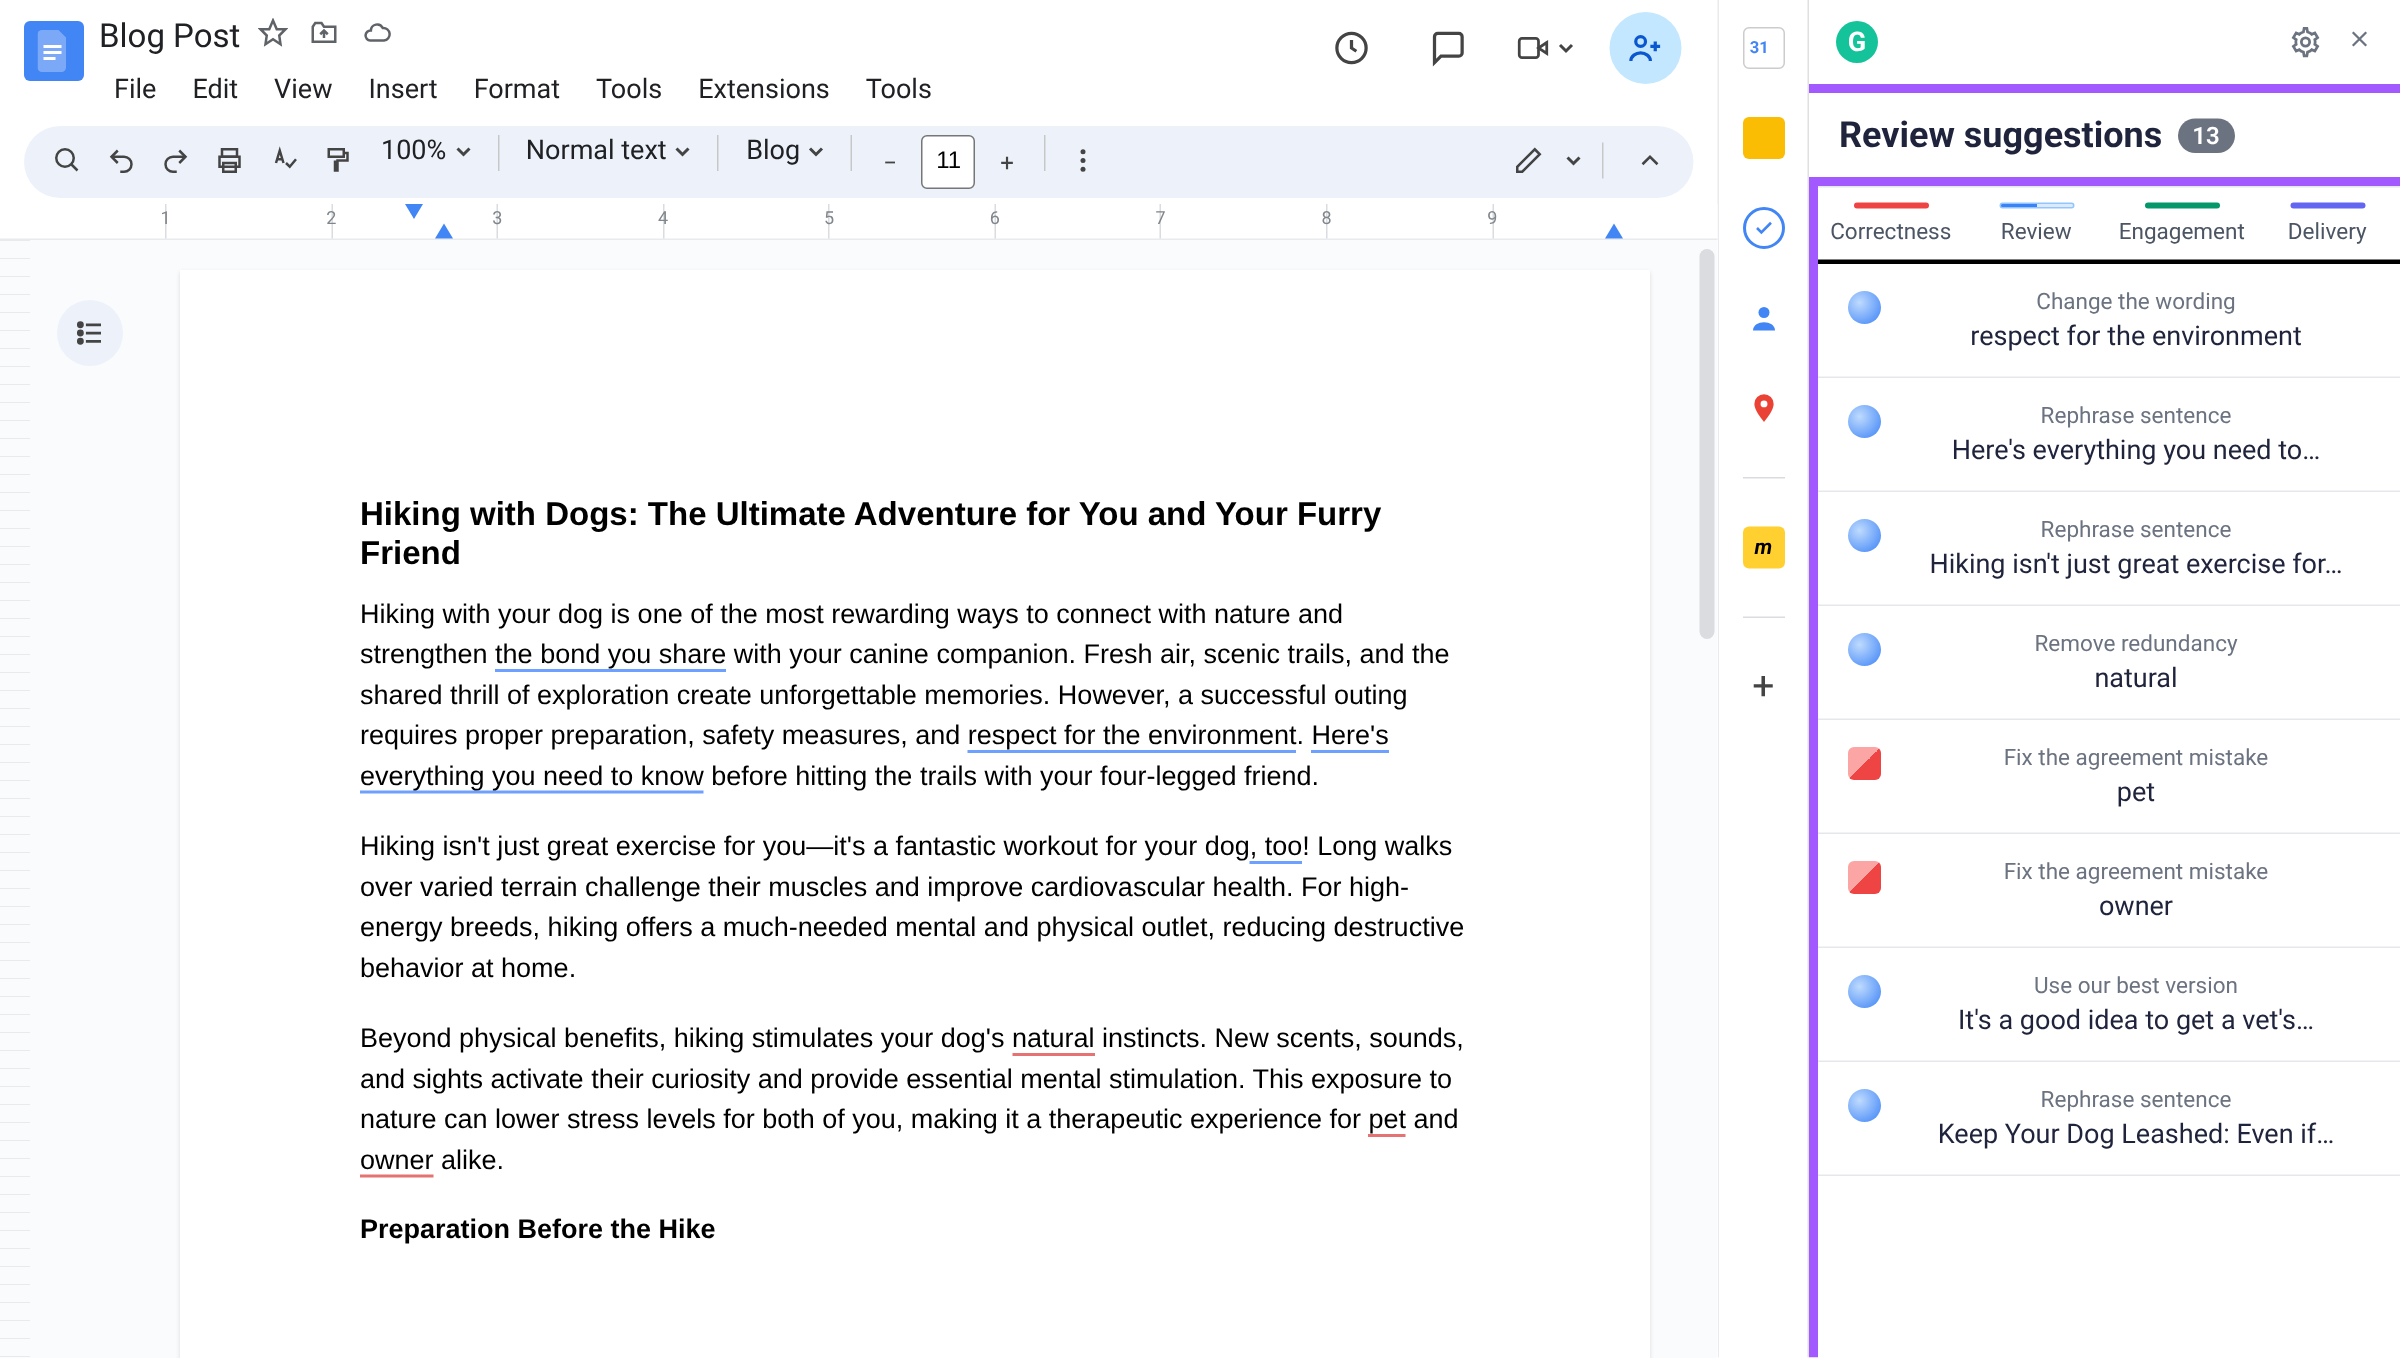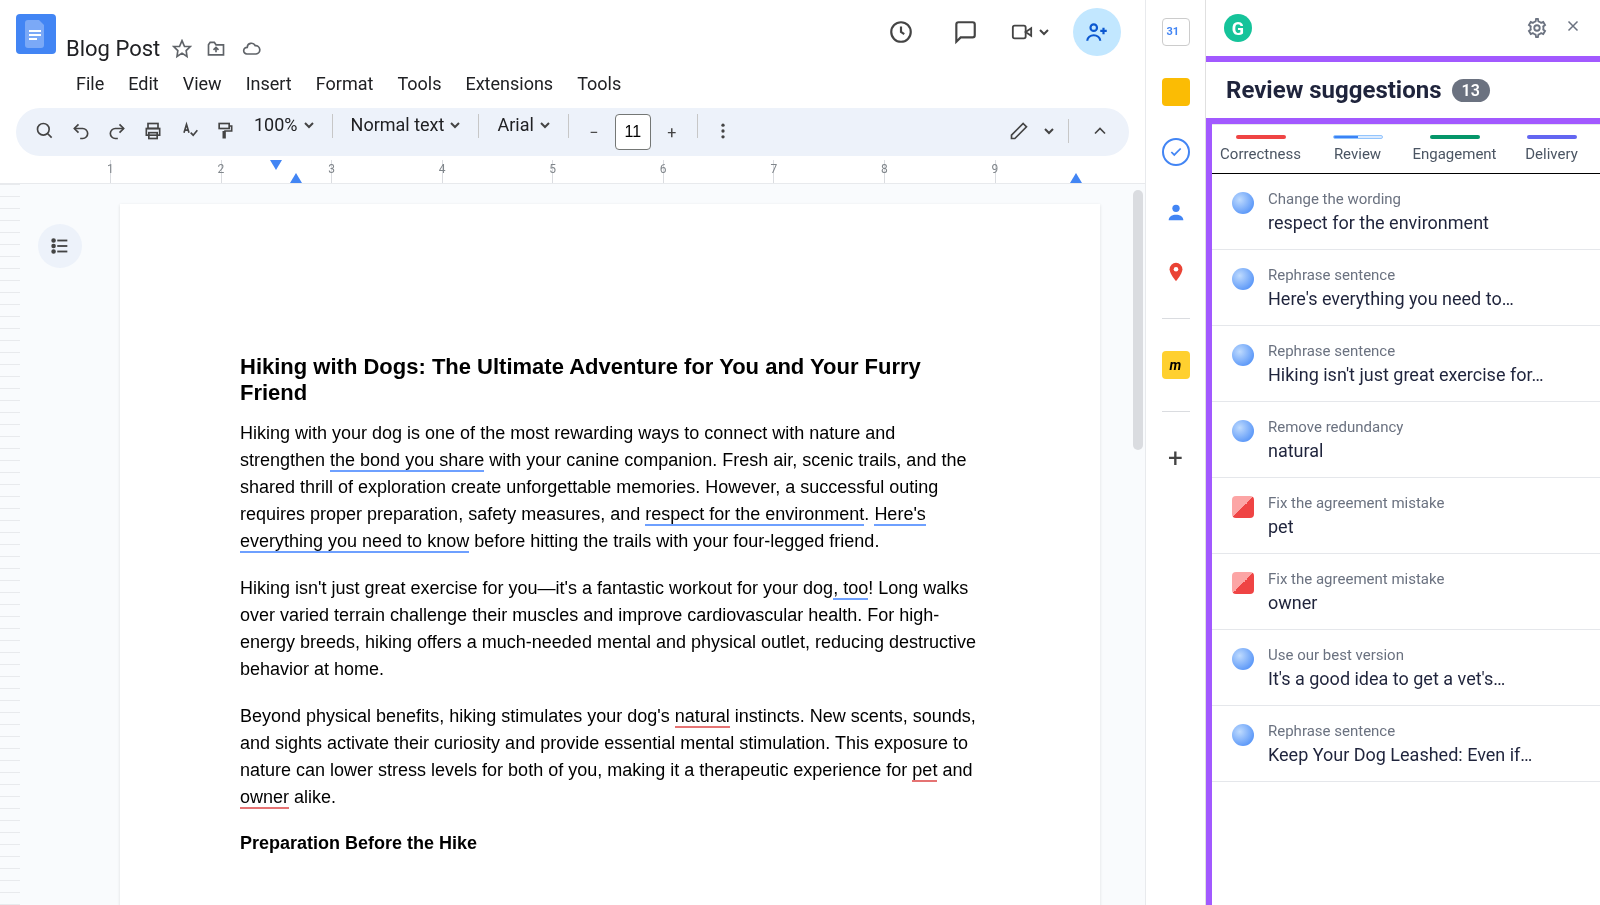--- a/index.html
+++ b/index.html
@@ -7,21 +7,21 @@
 
 
 .app { display: flex; height: 905px; }
 .docs-area { flex: 1; display: flex; flex-direction: column; min-width: 0; }
 .grammarly-panel { width: 395px; border-left: 1px solid #e0e0e0; display: flex; flex-direction: column; background: #fff; }
 
 
 .docs-header { padding: 8px 16px 0 16px; display: flex; align-items: flex-start; gap: 10px; }
 .docs-logo { width: 40px; height: 40px; background: #4285f4; border-radius: 4px; display:flex; align-items:center; justify-content:center; margin-top: 6px; }
 .docs-logo svg { fill: white; }
-.title-row { display: flex; align-items: center; gap: 12px; padding: 4px 0; margin-top: 24px; }
+.title-row { display: flex; align-items: flex-start; gap: 12px; padding: 4px 0; }
 .doc-title { font-size: 22px; color: #202124; font-weight: 400; }
 .title-icons { display: flex; gap: 14px; align-items: center; color: #5f6368; }
 .title-icons span { cursor: pointer; }
 .menu-row { display: flex; gap: 4px; padding: 4px 0; }
 .menu-item { padding: 4px 10px; color: #202124; font-size: 18px; border-radius: 4px; cursor: pointer; }
 .header-right { margin-left: auto; display: flex; align-items: center; gap: 24px; padding-right: 8px; }
 .header-icon-btn { width: 40px; height: 40px; border-radius: 50%; display: flex; align-items: center; justify-content: center; cursor: pointer; color: #444; }
 .meet-btn { display:flex; align-items:center; gap:4px; }
 .share-btn { background: #c2e7ff; width: 48px; height: 48px; border-radius: 50%; display:flex; align-items:center; justify-content:center; }
 
@@ -69,29 +69,29 @@
 
 
 .g-header { display:flex; align-items:center; padding: 14px 18px; gap:10px; }
 .g-logo { width:28px; height:28px; border-radius:50%; background:#15c39a; display:flex; align-items:center; justify-content:center; color:#fff; font-weight:bold; font-size:18px; }
 .g-header-right { margin-left:auto; display:flex; gap:16px; color:#6b7280; }
 .g-divider { height: 6px; background: #a259ff; }
 .g-title-row { padding: 14px 20px; display:flex; align-items:center; gap:10px; }
 .g-title { font-size: 24px; font-weight:700; color:#1f243c; }
 .g-count { background:#6b7280; color:#fff; border-radius:12px; padding:2px 10px; font-size:16px; font-weight:600; }
 .g-left-border { border-left: 6px solid #a259ff; flex:1; display:flex; flex-direction:column; overflow:hidden; }
-.g-tabs { display:flex; border-top:1px solid #e5e7eb; border-bottom:1px solid #000000; }
+.g-tabs { display:flex; border-top:1px solid #e5e7eb; border-bottom:3px solid #000000; }
 .g-tab { flex:1; text-align:center; padding: 10px 4px 10px 4px; font-size:15px; color:#4b5563; cursor:pointer; position:relative; }
 .g-tab-bar { height:4px; width:50px; margin: 0 auto 6px auto; border-radius:2px; }
 .g-tab-red .g-tab-bar{ background:#ef4444; }
 .g-tab-blue .g-tab-bar{ background:#3b82f6; border:1px solid #93c5fd; background: linear-gradient(to right,#3b82f6 50%,#dbeafe 50%); }
 .g-tab-green .g-tab-bar{ background:#059669; }
 .g-tab-purple .g-tab-bar{ background:#6366f1; }
 .g-list { flex:1; overflow:auto; }
-.g-item { display:flex; gap:14px; padding: 16px 20px; border-bottom:1px solid #e5e7eb; cursor:pointer; }
+.g-item { display:flex; gap:14px; padding: 16px 20px; border-bottom:1px solid #e5e7eb; cursor:pointer;text-align:center; }
 .g-dot { width:22px; height:22px; border-radius:50%; flex-shrink:0; margin-top:2px; }
 .g-dot-blue { background: radial-gradient(circle at 35% 35%, #bfdbfe, #3b82f6); }
 .g-dot-red { background: linear-gradient(135deg, #fca5a5 50%, #ef4444 50%); border-radius:4px; }
 .g-item-body { flex:1; min-width:0; }
 .g-item-label { color:#6b7280; font-size:15px; margin-bottom:4px; }
 .g-item-text { color:#1f243c; font-size:18px; white-space:nowrap; overflow:hidden; text-overflow:ellipsis; }
 
 svg { display:block; }
 </style>
 </head>
@@ -218,21 +218,21 @@
         </div>
       <div class="tb-sep"></div>
       <div class="tb-select">
           <span>Normal text</span>
           <svg width="10" height="10" viewBox="0 0 10 10">
             <path d="M1 3l4 4 4-4" fill="none" stroke="#444" stroke-width="2"></path>
           </svg>
         </div>
       <div class="tb-sep"></div>
       <div class="tb-select">
-          <span>Arial</span>
+          <span>Blog</span>
           <svg width="10" height="10" viewBox="0 0 10 10">
             <path d="M1 3l4 4 4-4" fill="none" stroke="#444" stroke-width="2"></path>
           </svg>
         </div>
       <div class="tb-sep"></div>
       <div class="tb-fontsize">
         <div class="tb-btn">−</div>
         <input value="11" style="">
         <div class="tb-btn">+</div>
       </div>

